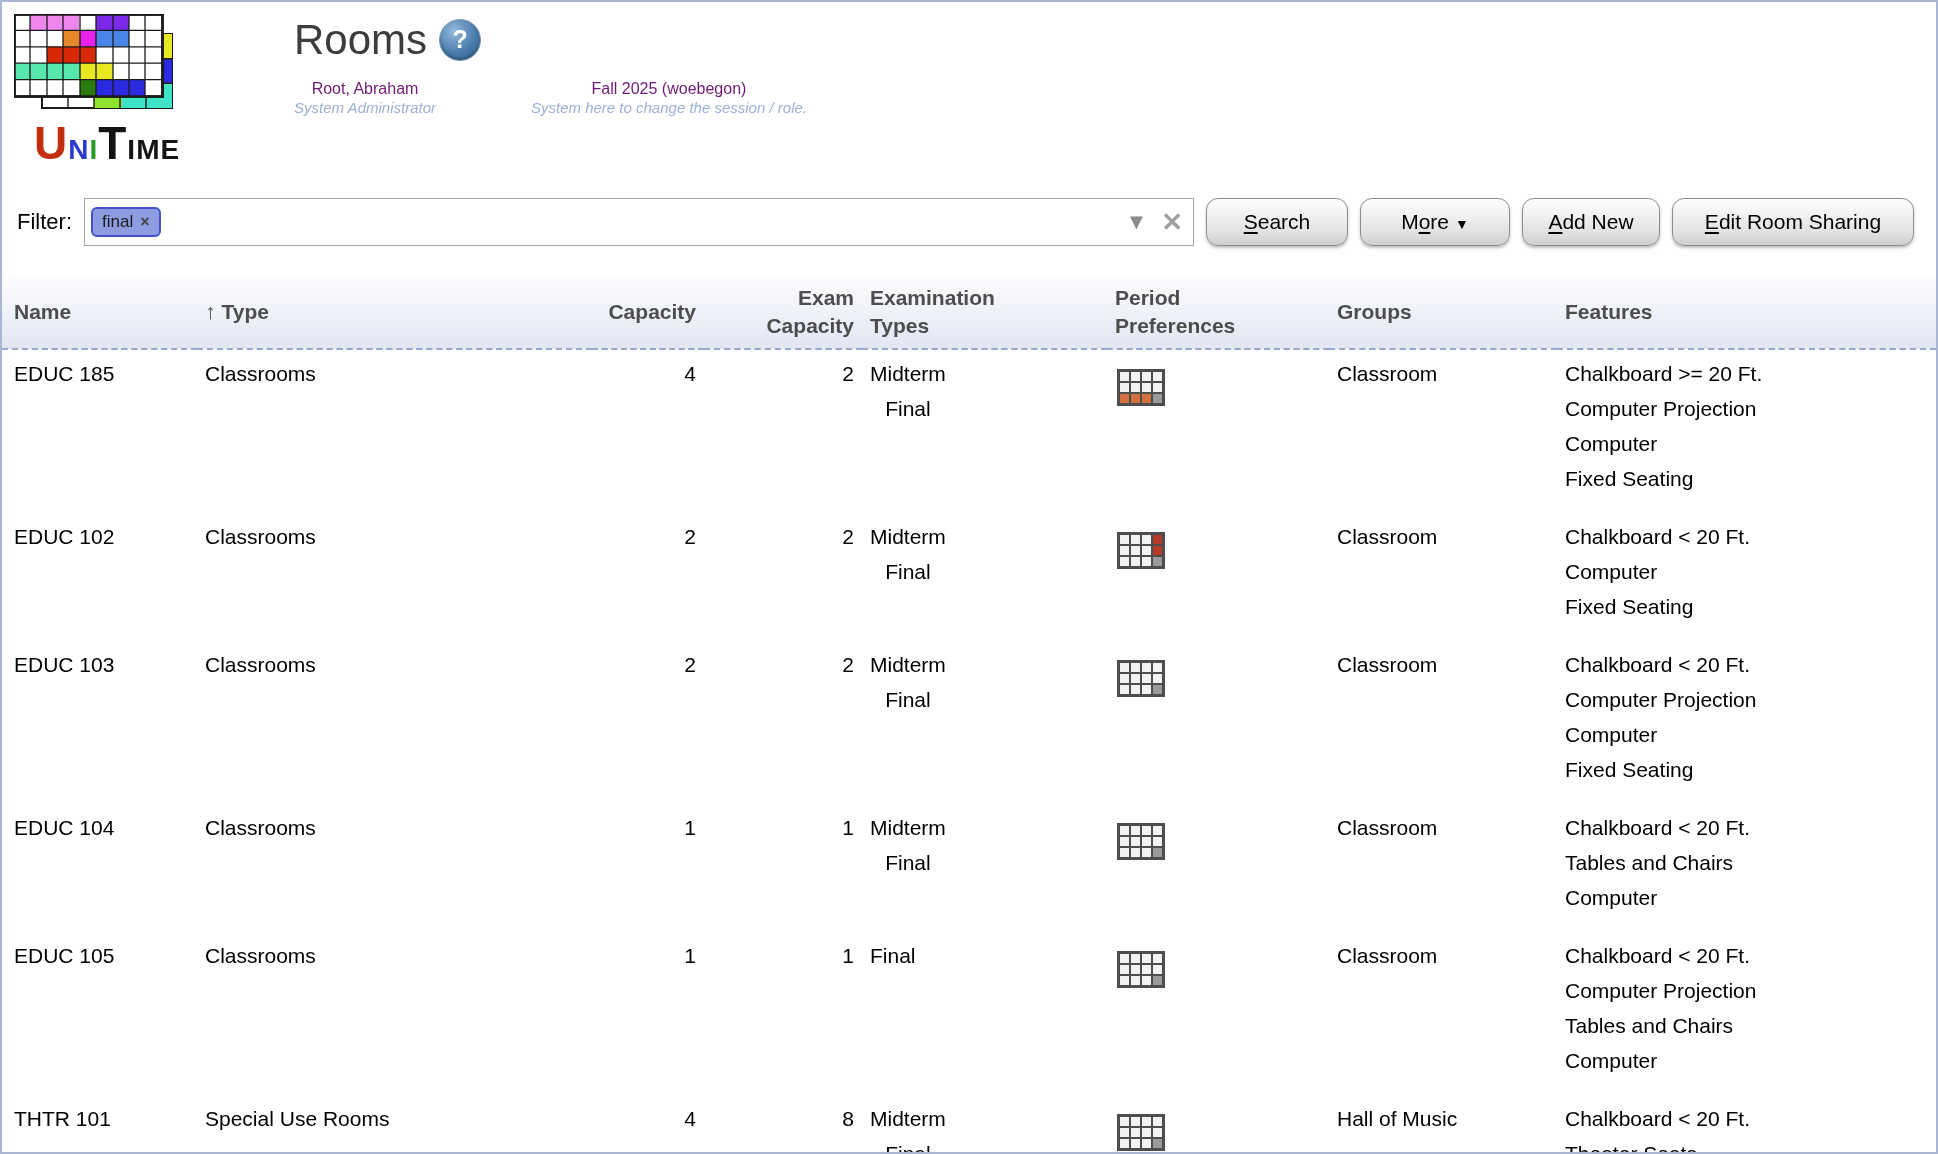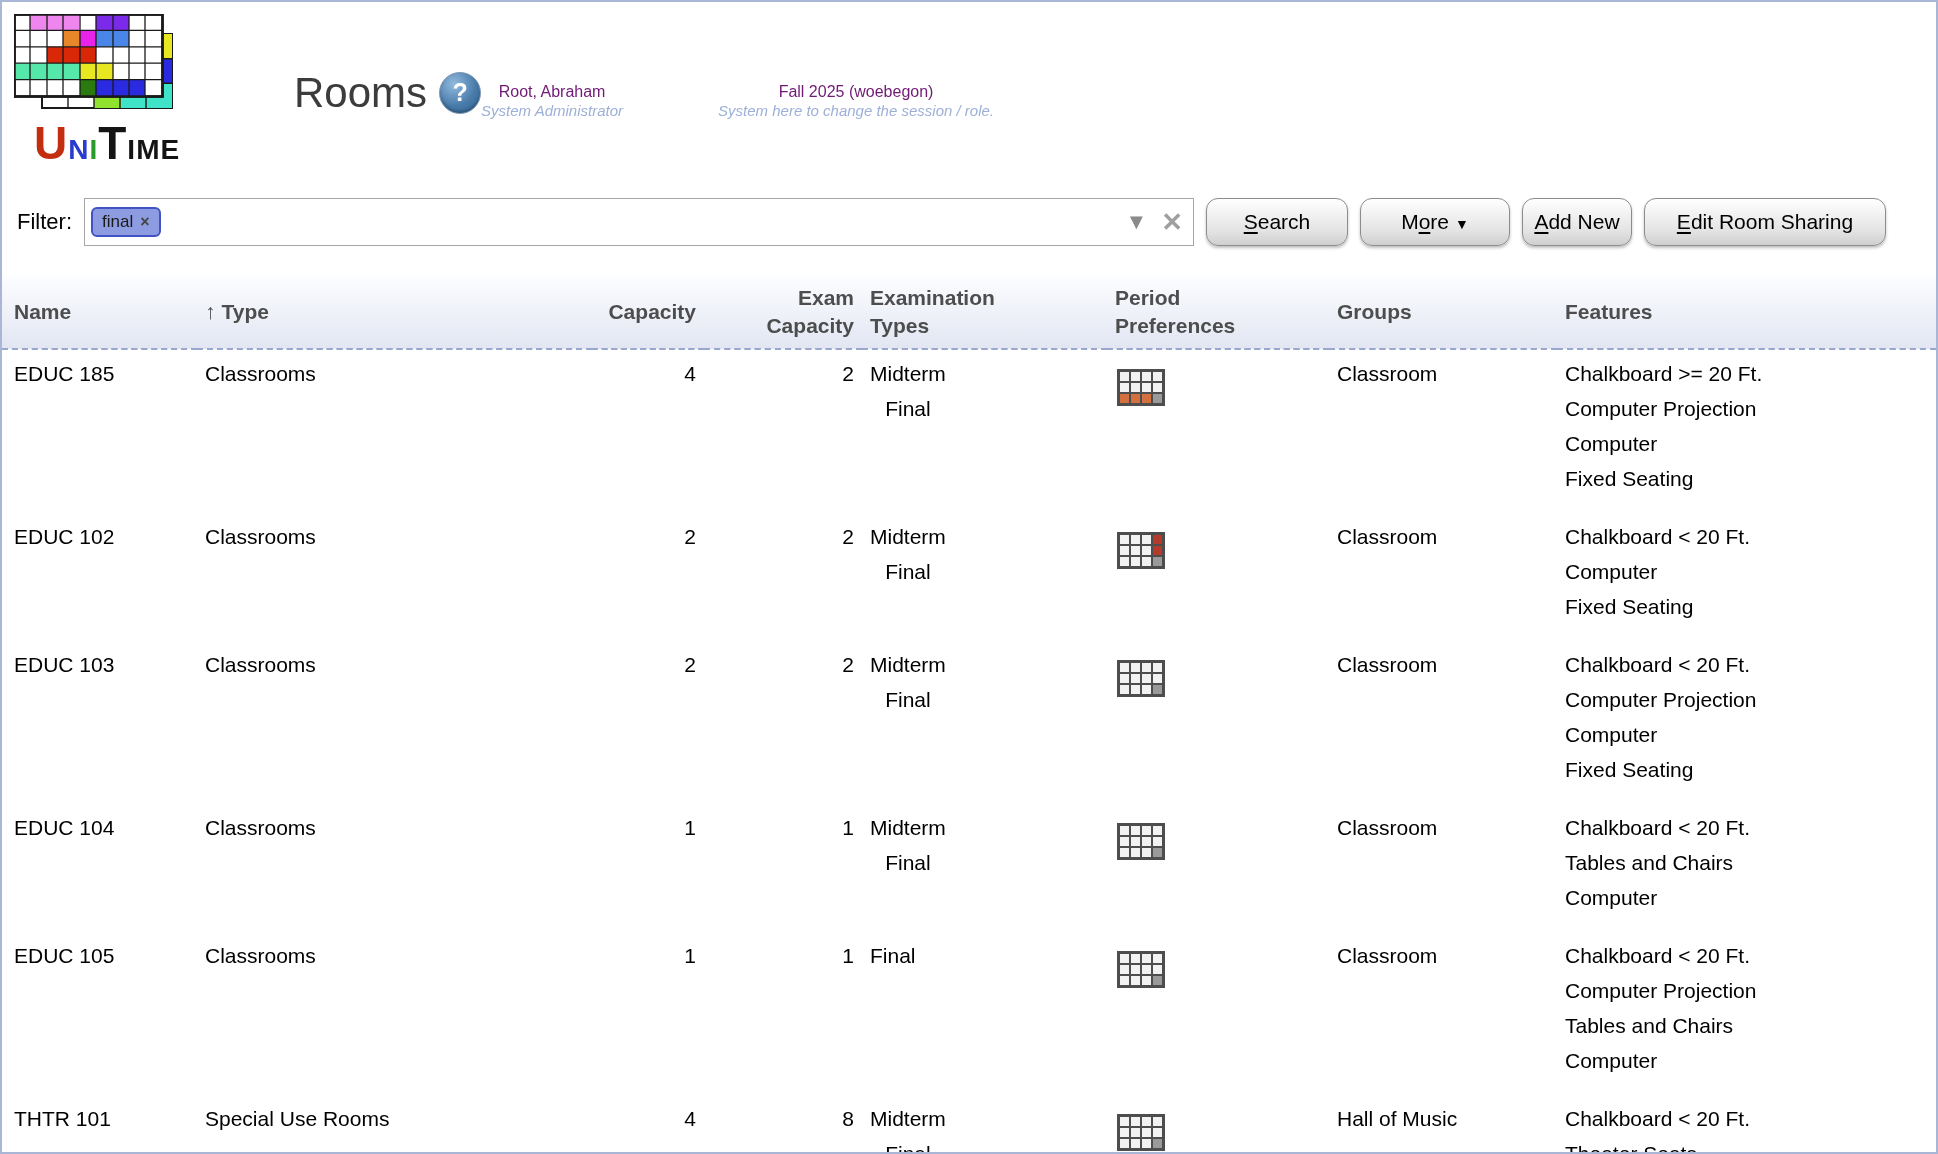--- a/index.html
+++ b/index.html
@@ -5,21 +5,21 @@
   html,body { margin:0; padding:0; background:#fff; }
   body { width:1938px; height:1154px; font-family:"Liberation Sans", sans-serif; }
   .page { box-sizing:border-box; width:1938px; height:1154px; border:2px solid #a9b6d5; background:#fff; overflow:hidden; }
 
   
   .hdr { display:flex; justify-content:space-between; padding:12px 18px 0 12px; }
   .logo-block { width:280px; }
   .logo-word { margin-top:2px; margin-left:20px; font-weight:bold; letter-spacing:1px; }
   .logo-word span { font-size:28px; }
   .logo-word span:nth-child(1), .logo-word span:nth-child(4) { font-size:46px; }
-  .hdr-right { flex:1; display:flex; flex-direction:row; align-items:center; padding-top:2px; }
+  .hdr-right { flex:1; display:flex; flex-direction:column; align-items:flex-start; padding-top:2px; }
   .title-row { display:flex; align-items:center; gap:12px; }
   .page-title { font-size:42px; color:#3c3c3c; font-weight:500; }
   .help-icon { width:40px; height:40px; border-radius:50%; display:inline-block; text-align:center;
     line-height:38px; font-size:25px; font-weight:bold; color:#fff;
     background:radial-gradient(circle at 35% 28%, #93bbde, #4a7cab 55%, var(--help-blue));
     border:1px solid #7b95b1; box-shadow: inset 0 -2px 3px rgba(0,0,0,.25); cursor:pointer; }
   .session-row { display:flex; gap:95px; margin-top:16px; }
   .who { text-align:center; }
   .who .big { font-size:16px; color:#701a75; }
   .who .sub { font-size:15px; font-style:italic; color:var(--subtle-link); margin-top:1px; }
@@ -34,21 +34,21 @@
     border:2px solid var(--chip-border); border-radius:6px; padding:3px 9px; font-size:17px; color:#1a1a1a; cursor:pointer; }
   .chip .x { color:#444; font-size:16px; font-weight:bold; cursor:pointer; }
   .filter-box .spacer { flex:1; }
   .dd-arrow { color:#8a8a8a; font-size:22px; margin-right:14px; cursor:pointer; }
   .clear-x { color:#9f9f9f; font-size:26px; font-weight:bold; cursor:pointer; }
   .btn { box-sizing:border-box; height:48px; margin-left:12px; border:1px solid #8c8c8c; border-radius:12px;
     background:linear-gradient(#ffffff, #e3e3e3 70%, #cfcfcf); font-family:inherit; font-size:21px; color:#000;
     box-shadow:0 2px 3px rgba(0,0,0,.25); cursor:pointer; text-align:center; }
   .btn u { text-underline-offset:3px; }
   .btn .arrow { font-size:14px; margin-left:6px; }
-  #btn-search { width:142px; } #btn-more { width:150px; } #btn-addnew { width:110px; } #btn-sharing { width:242px; }
+  #btn-search { width:142px; } #btn-more { width:150px; } #btn-addnew { width:138px; } #btn-sharing { width:242px; }
 
   
   table.rooms { width:100%; border-collapse:collapse; table-layout:fixed; margin-top:30px; }
   col.c0{width:195px} col.c1{width:395px} col.c2{width:112px} col.c3{width:158px}
   col.c4{width:245px} col.c5{width:222px} col.c6{width:228px} col.c7{width:auto}
   thead tr { background:linear-gradient(#fcfdff, #e2e6f2); }
   thead th { border-bottom:2px dashed var(--dash-border); font-size:21px; font-weight:bold; color:#4d4d4d;
     text-align:left; vertical-align:middle; padding:8px 8px; line-height:28px; }
   thead th.num { text-align:right; }
   thead th:first-child, tbody td:first-child { padding-left:12px; }

